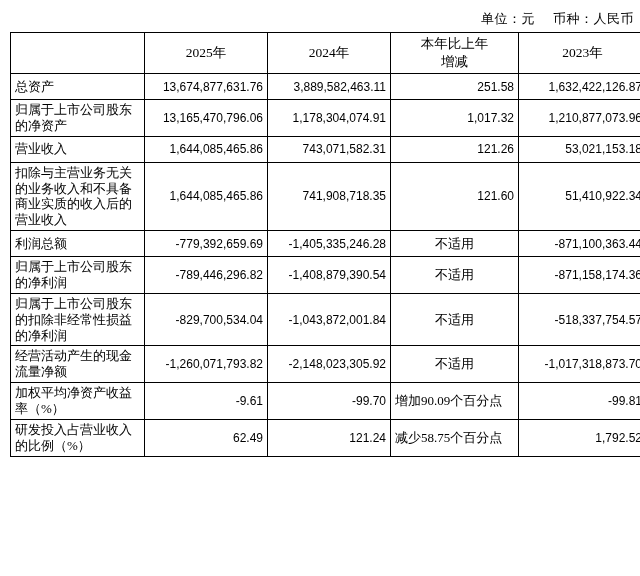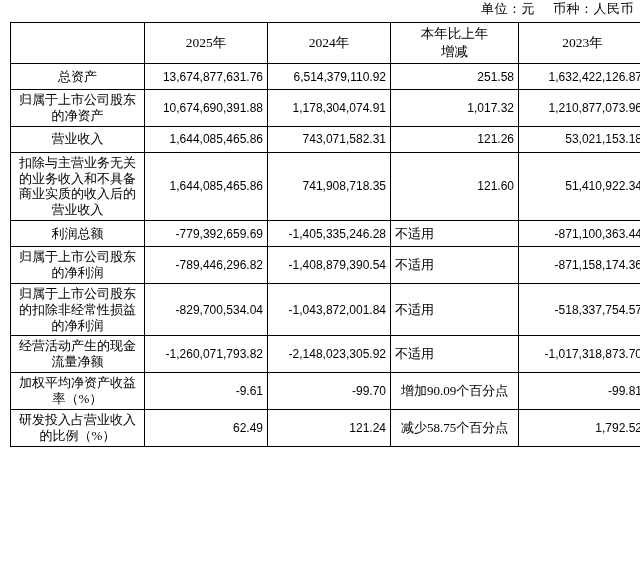--- a/index.html
+++ b/index.html
@@ -16,21 +16,21 @@
   }
   .page {
     position: relative;
     width: 640px;
     height: 576px;
     box-sizing: border-box;
   }
   .unit-line {
     text-align: right;
     font-size: 13px;
-    padding: 0 6px 4px 0;
+    padding: 10px 6px 4px 0;
     letter-spacing: 0.5px;
     font-family: "Liberation Sans", sans-serif;
   }
   .unit-line span {
     margin-left: 14px;
   }
   table.fin {
     border-collapse: collapse;
     width: 637px;
     margin-left: 10px;
@@ -48,38 +48,39 @@
   col.c2 { width: 123px; }
   col.c3 { width: 128px; }
   col.c4 { width: 128px; }
 
   thead td {
     text-align: center;
     font-size: 13.5px;
     height: 34px;
   }
   .rowlabel {
-    text-align: center;
+    text-align: left;
     font-size: 13px;
     line-height: 1.22;
     padding-left: 5px;
     padding-right: 2px;
   }
   .num {
     text-align: right;
     padding-right: 5px;
     font-family: "Liberation Sans", sans-serif;
     font-size: 12px;
     white-space: nowrap;
   }
   .na {
+    text-align: center;
     font-size: 13px;
   }
   .wrapnum {
-    text-align: center;
+    text-align: left;
     padding-right: 5px;
     font-size: 13px;
     line-height: 1.22;
   }
   tbody tr td {
     height: 21px;
   }
 </style>
 </head>
 <body>
@@ -105,27 +106,27 @@
         <td>2025年</td>
         <td>2024年</td>
         <td>本年比上年<br>增减</td>
         <td>2023年</td>
       </tr>
     </thead>
     <tbody id="tbody">
         <tr>
           <td class="rowlabel">总资产</td>
           <td class="num">13,674,877,631.76</td>
-          <td class="num">6,514,379,110.92</td>
+          <td class="num">3,889,582,463.11</td>
           <td class="num">251.58</td>
           <td class="num">1,632,422,126.87</td>
         </tr>
         <tr>
           <td class="rowlabel">归属于上市公司股东的净资产</td>
-          <td class="num">10,674,690,391.88</td>
+          <td class="num">13,165,470,796.06</td>
           <td class="num">1,178,304,074.91</td>
           <td class="num">1,017.32</td>
           <td class="num">1,210,877,073.96</td>
         </tr>
         <tr>
           <td class="rowlabel">营业收入</td>
           <td class="num">1,644,085,465.86</td>
           <td class="num">743,071,582.31</td>
           <td class="num">121.26</td>
           <td class="num">53,021,153.18</td>

